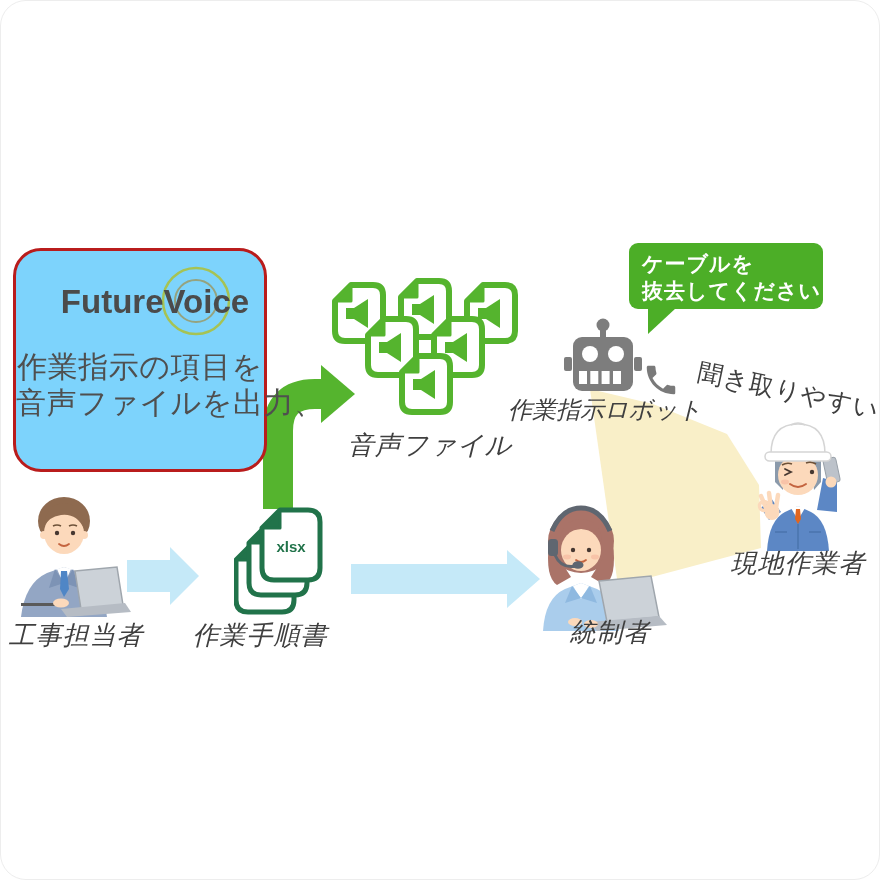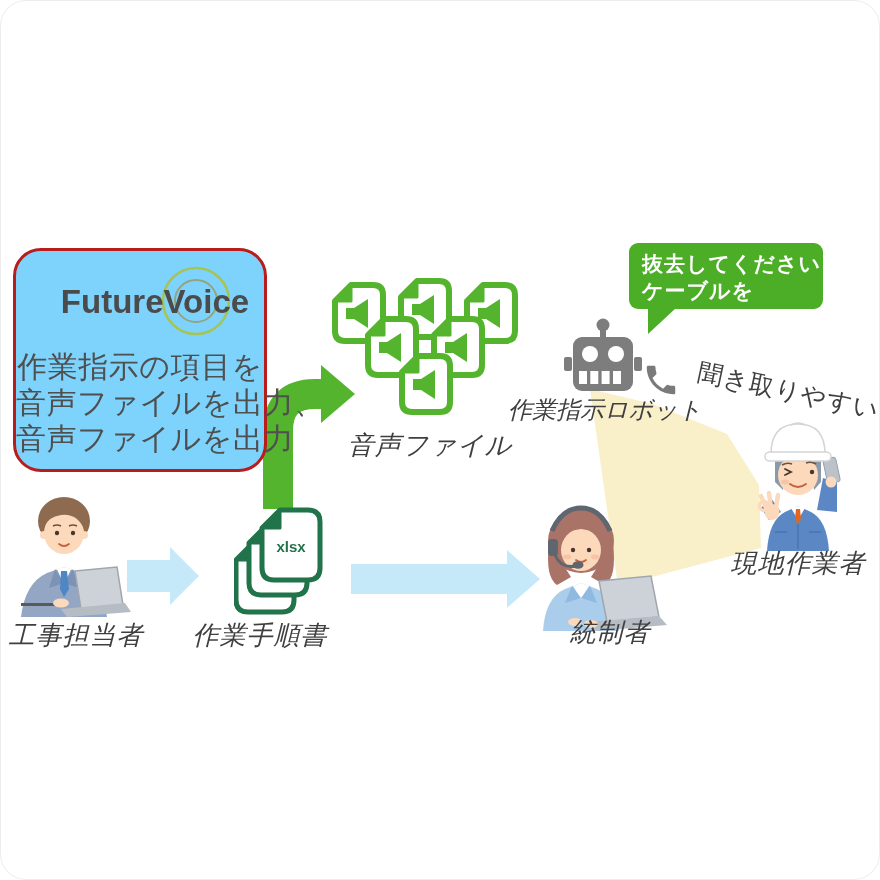--- a/index.html
+++ b/index.html
@@ -62,21 +62,20 @@
 
   <div class="abs product-box">
     <svg width="248" height="92" viewBox="0 0 248 92">
       <circle cx="180" cy="50" r="33" fill="none" stroke="#a6c353" stroke-width="2.5"></circle>
       <circle cx="180" cy="50" r="21" fill="none" stroke="#95a37f" stroke-width="2"></circle>
       <text x="139" y="62" text-anchor="middle" font-size="33" font-weight="600" fill="#4b4b4b">FutureVoice</text>
     </svg>
     <div class="pb-desc">
       <div>作業指示の項目を</div>
       <div>音声ファイルを出力、</div>
-      <div>音声ファイルを出力</div>
     </div>
   </div>
 
   <svg class="abs layer3" style="left:325px; top:272px;" width="205" height="150" viewBox="0 0 205 150">
     <defs>
       <g id="audioFile">
         <path d="M 19 3 H 41 Q 51 3 51 13 V 49 Q 51 59 41 59 H 13 Q 3 59 3 49 V 19 Z" fill="#ffffff" stroke="#55b42e" stroke-width="6" stroke-linejoin="round"></path>
         <path d="M 19 3 V 19 H 3 Z" fill="#55b42e" stroke="#55b42e" stroke-width="3" stroke-linejoin="round"></path>
         <rect x="14" y="26" width="8" height="11" fill="#55b42e"></rect>
         <polygon points="22,26 36,17 36,46 22,37" fill="#55b42e"></polygon>
@@ -170,22 +169,22 @@
     <rect x="31.3" y="56" width="8" height="13" fill="#ffffff"></rect>
     <rect x="42.6" y="56" width="8" height="13" fill="#ffffff"></rect>
     <rect x="54" y="56" width="8" height="13" fill="#ffffff"></rect>
   </svg>
   <svg class="abs layer3" style="left:641px; top:360px;" width="38" height="38" viewBox="0 0 24 24">
     <path d="M6.6 10.8c1.5 2.9 3.8 5.2 6.7 6.7l2.2-2.2c.3-.3.7-.4 1-.2 1.1.4 2.3.6 3.5.6.6 0 1 .4 1 1V20c0 .6-.4 1-1 1C10.6 21 3 13.4 3 4c0-.6.4-1 1-1h3.5c.6 0 1 .4 1 1 0 1.2.2 2.4.6 3.5.1.3 0 .7-.2 1l-2.3 2.3z" fill="#7a7a7a"></path>
   </svg>
   <div class="abs label label-small" style="left:494px; top:393px;">作業指示ロボット</div>
 
   <div class="abs bubble">
+    <div>ケーブルを</div>
     <div>抜去してください</div>
-    <div>ケーブルを</div>
   </div>
 
   <svg class="abs layer3" style="left:740px; top:415px;" width="115" height="135" viewBox="0 0 115 135">
     <polygon points="28,104 20,92 30,82 40,96" fill="#5c87c5"></polygon>
     <ellipse cx="31" cy="96" rx="7.5" ry="8" fill="#fcd9bb"></ellipse>
     <path d="M 25 92 L 20 80 M 30 92 L 28 77 M 35 92 L 37 79" stroke="#fcd9bb" stroke-width="4.5" stroke-linecap="round" fill="none"></path>
     <circle cx="23" cy="90" r="4.5" fill="none" stroke="#fcd9bb" stroke-width="3.5"></circle>
     <g transform="rotate(-12 90 54)">
       <rect x="84" y="42" width="13" height="25" rx="3" fill="#bcc2ca" stroke="#98a0a8" stroke-width="1"></rect>
     </g>

